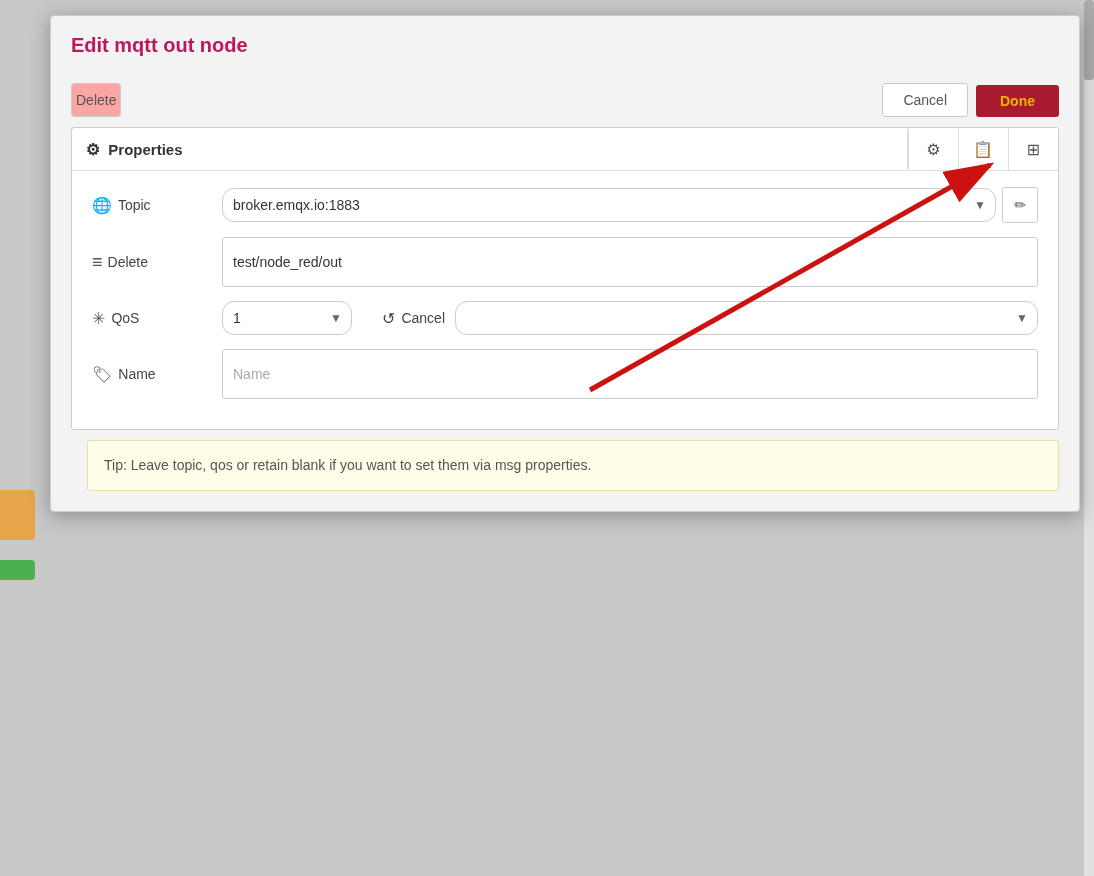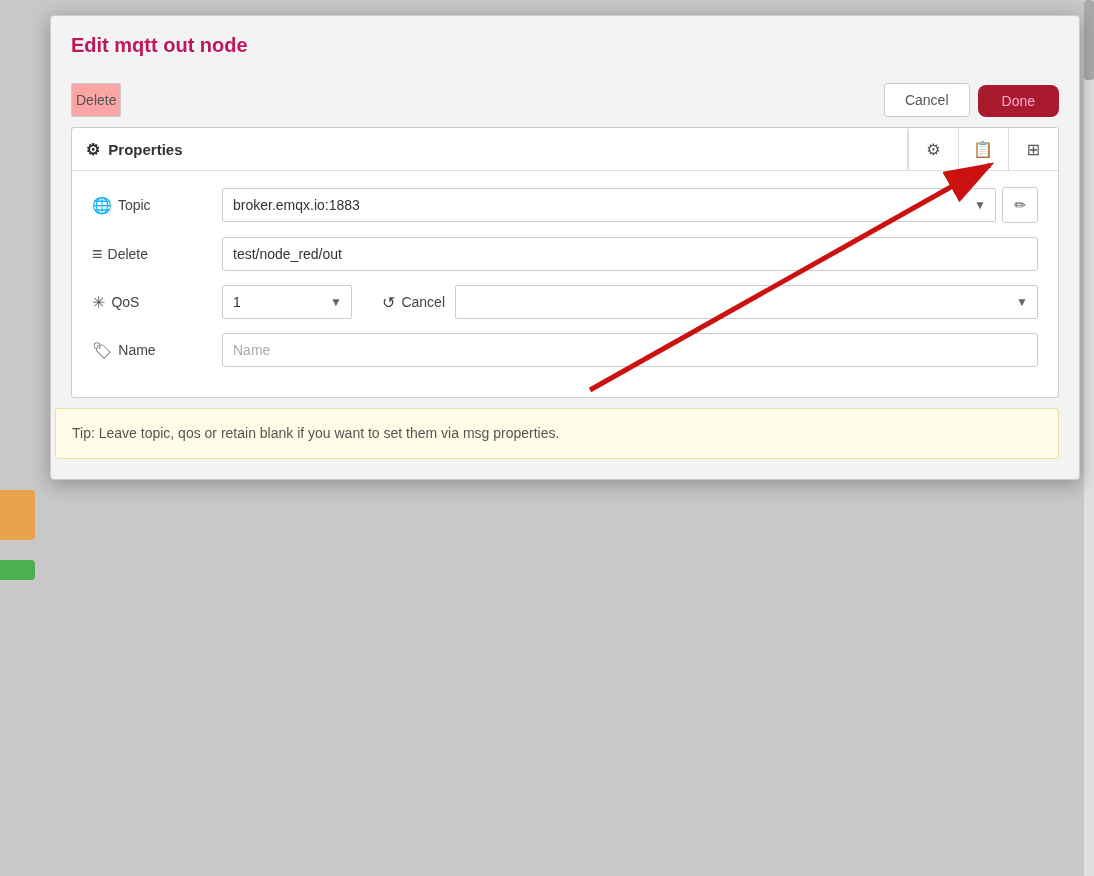--- a/index.html
+++ b/index.html
@@ -110,24 +110,24 @@
       border-radius: 3px;
       font-size: 14px;
       color: #555;
       cursor: pointer;
     }
 
     .btn-done {
       padding: 8px 24px;
       background: #aa1a2e;
       border: none;
-      border-radius: 8px;
-      font-size: 14px;
-      font-weight: normal;
-      color: #f9a8d4;
+      border-radius: 3px;
+      font-size: 14px;
+      font-weight: bold;
+      color: #eab308;
       cursor: pointer;
     }
 
     
     .properties-section {
       margin: 0 20px;
       border: 1px solid #ccc;
       border-radius: 3px;
       background: #fff;
     }
@@ -206,21 +206,21 @@
 
     .select-wrapper {
       position: relative;
       flex: 1;
     }
 
     .form-select {
       width: 100%;
       padding: 8px 30px 8px 10px;
       border: 1px solid #ccc;
-      border-radius: 2px;
+      border-radius: 12px;
       font-size: 14px;
       background: #fff;
       appearance: none;
       cursor: pointer;
       color: #333;
     }
 
     .select-arrow {
       position: absolute;
       right: 10px;
@@ -240,21 +240,21 @@
       cursor: pointer;
       display: flex;
       align-items: center;
       justify-content: center;
       font-size: 14px;
       color: #555;
     }
 
     .form-input {
       flex: 1;
-      padding: 8px 10px;
+      padding: 16px 10px;
       border: 1px solid #ccc;
       border-radius: 3px;
       font-size: 14px;
       color: #333;
       background: #fff;
     }
 
     .form-input::placeholder {
       color: #aaa;
     }
@@ -281,21 +281,21 @@
       margin-left: 20px;
     }
 
     .retain-select-wrapper {
       position: relative;
       flex: 1;
     }
 
     
     .tip-box {
-      margin: 10px 20px 0 4px;
+      margin: 10px 20px 0 36px;
       background: #fffde7;
       border: 1px solid #e8e0a0;
       border-radius: 3px;
       padding: 14px 16px;
       font-size: 14px;
       color: #555;
       line-height: 1.5;
     }
 
     

